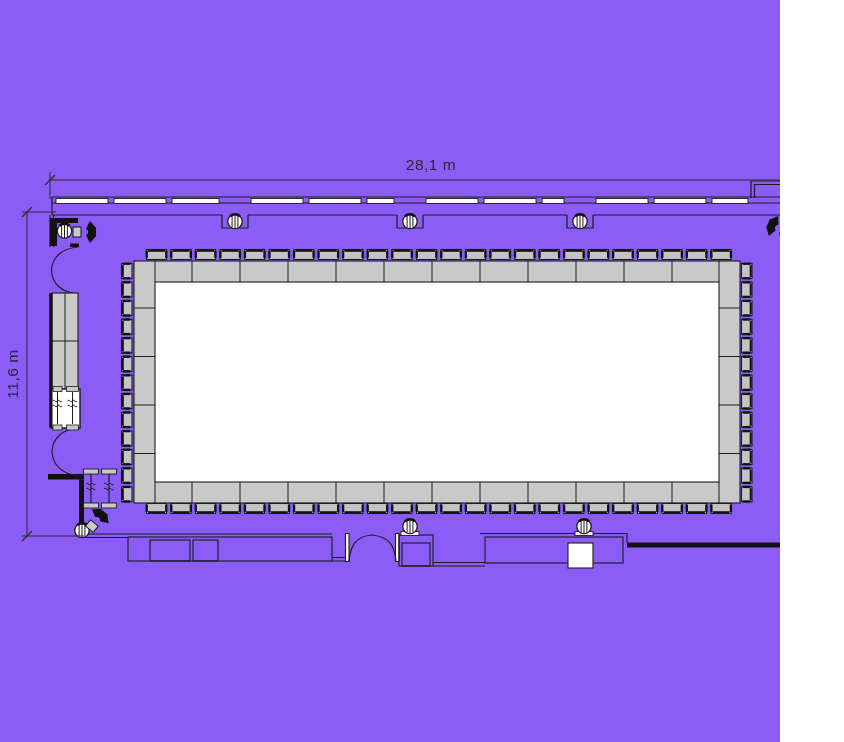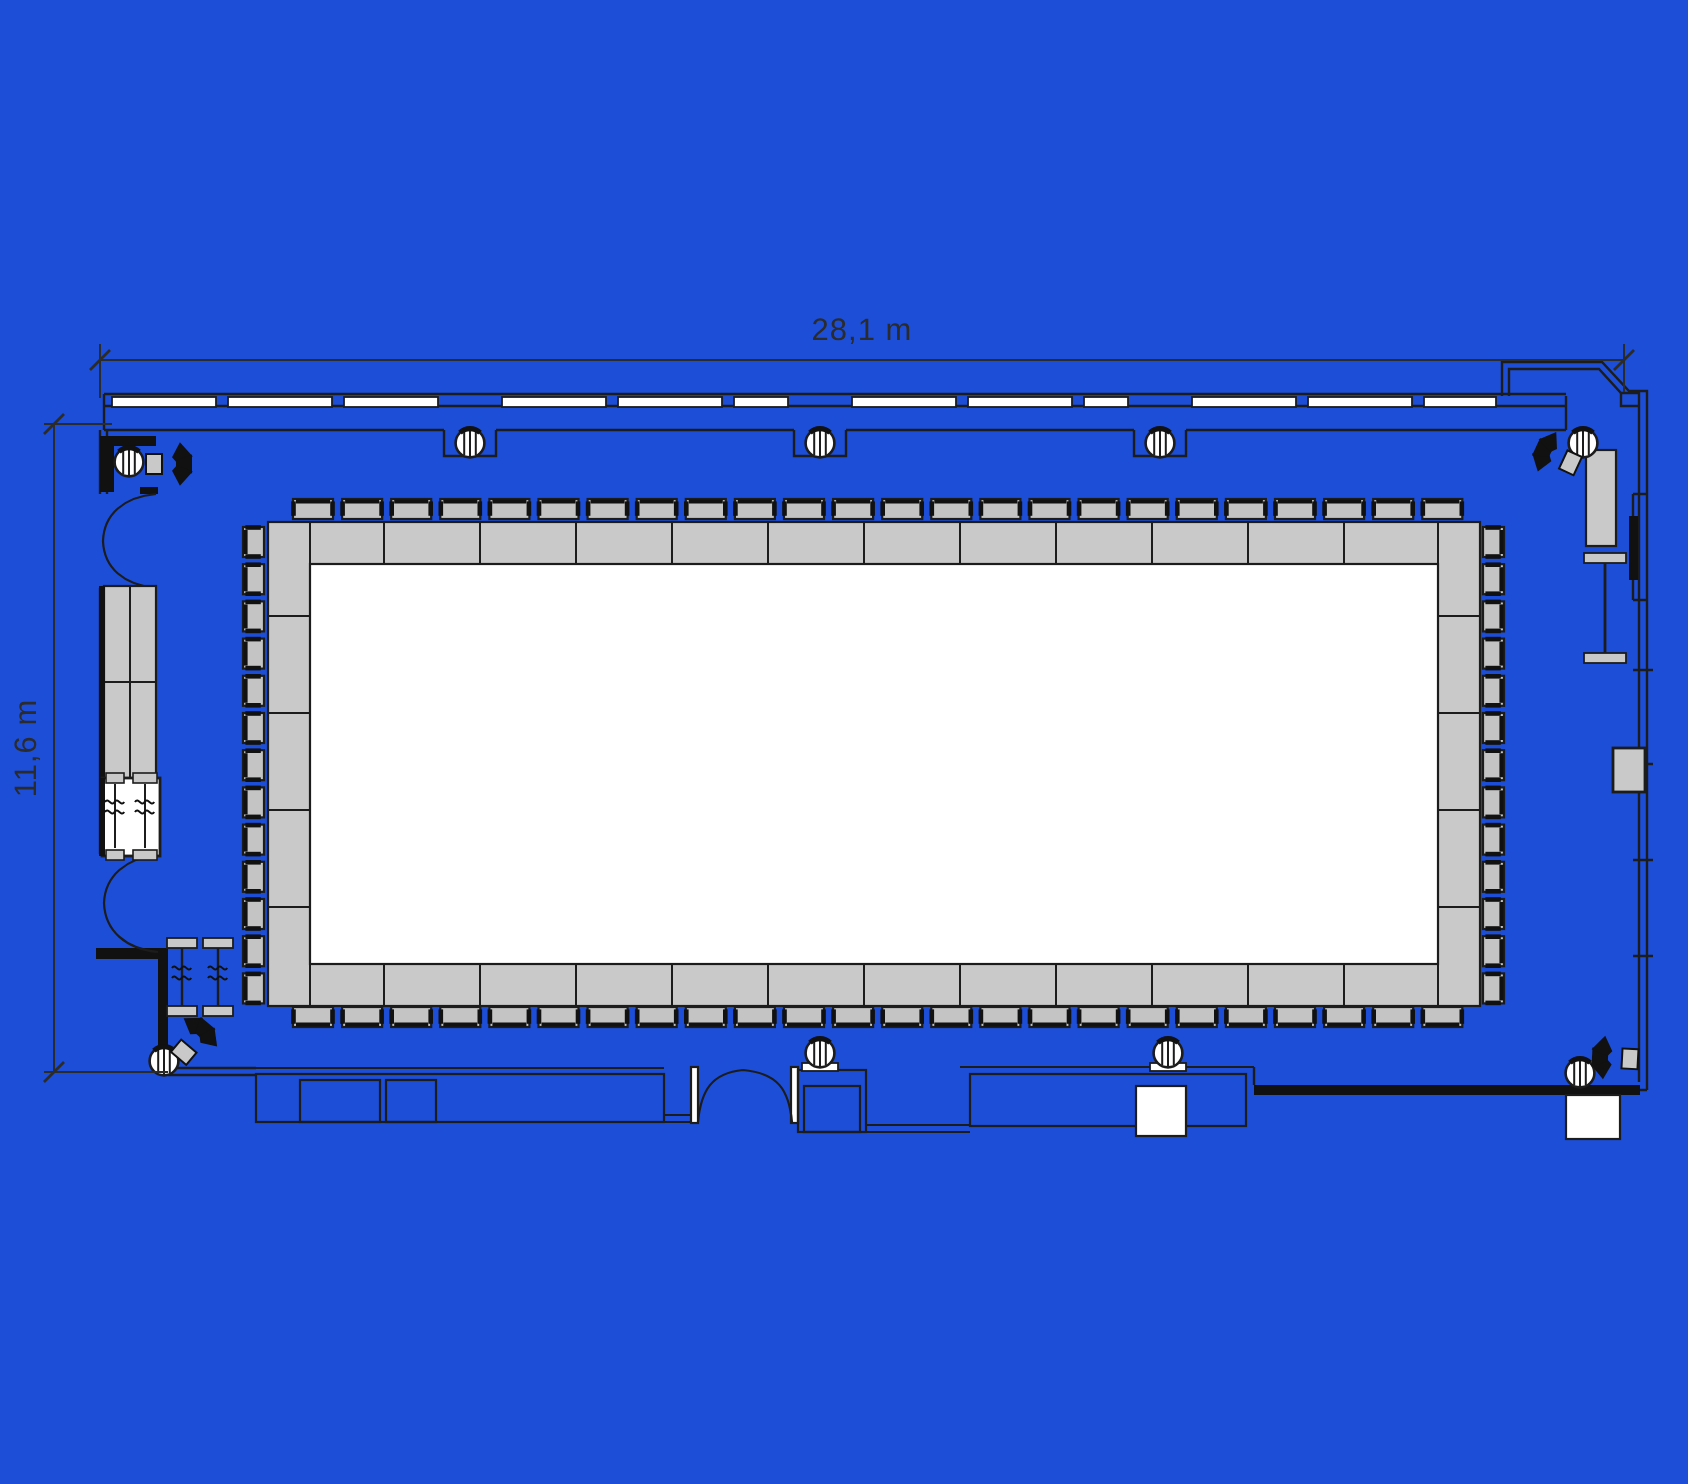--- a/index.html
+++ b/index.html
@@ -1,16 +1,16 @@
 <!DOCTYPE html>
 <html><head>
 <meta charset="utf-8">
 <style>
   html,body{margin:0;padding:0;background:#ffffff;}
-  .canvas{position:relative;width:844px;height:742px;background:#1d4ed8;overflow:hidden;text-decoration:underline;}
+  .canvas{position:relative;width:780px;height:742px;background:#8b5cf6;overflow:hidden;text-decoration:underline;}
   svg{display:block;}
   text{font-family:"Liberation Sans", sans-serif;font-size:15.5px;fill:#2b2b2b;letter-spacing:0.5px;}
 </style>
 </head>
 <body>
 
 <div class="canvas">
 <svg width="844" height="742" viewBox="0 0 844 742">
 
   <g id="g-walls" stroke="#1c1c1c" stroke-width="1.2" fill="none">

